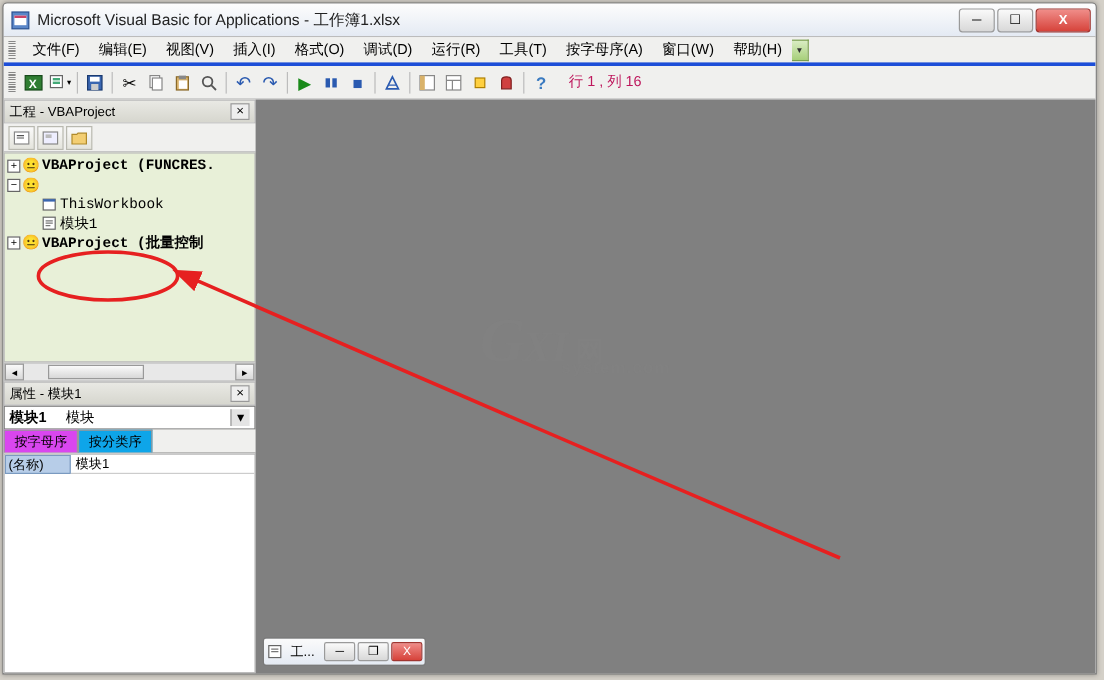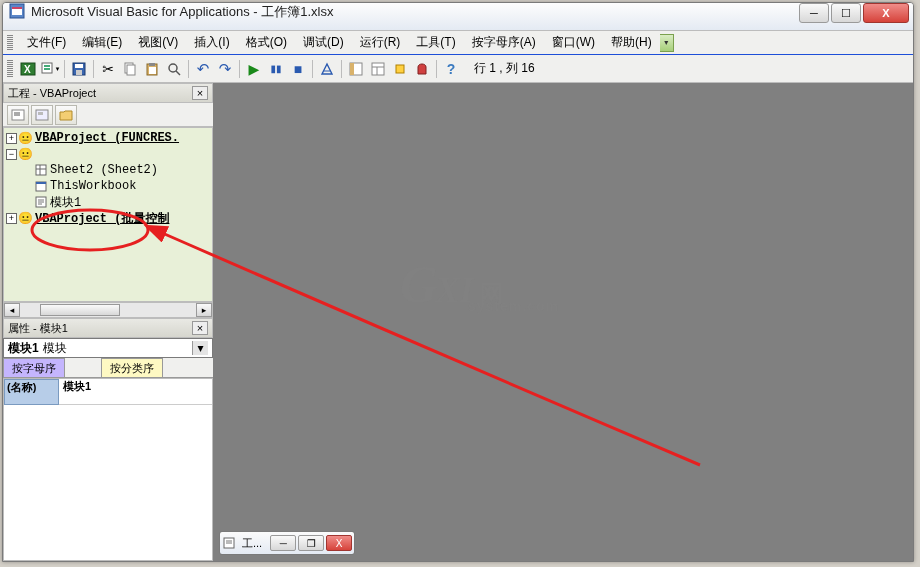--- a/index.html
+++ b/index.html
@@ -1,70 +1,70 @@
 <!DOCTYPE html>
 <html><head>
 <meta charset="utf-8">
 <style>
 * { box-sizing: border-box; margin: 0; padding: 0; }
 body { font-family: "Microsoft YaHei", Tahoma, sans-serif; font-size: 12px; background: #d4d0c8; width: 920px; height: 567px; overflow: hidden; position: relative; }
 
 
 .window { width: 912px; height: 560px; margin: 2px; border: 1px solid #7a7a7a; border-radius: 4px 4px 0 0; overflow: hidden; background: #f0f0f0; display: flex; flex-direction: column; box-shadow: 0 0 4px rgba(0,0,0,.3); }
-.titlebar { height: 28px; background: linear-gradient(#fdfdfd, #e4eaf3); display: flex; align-items: flex-start; padding: 0 4px 0 6px; border-bottom: 1px solid #bcbcbc; }
+.titlebar { height: 28px; background: linear-gradient(#fdfdfd, #e4eaf3); display: flex; align-items: center; padding: 0 4px 0 6px; border-bottom: 1px solid #bcbcbc; }
 .title-icon { width: 16px; height: 16px; margin-right: 6px; }
 .title-text { flex: 1; color: #222; font-size: 13px; }
 .win-btns { display: flex; gap: 2px; }
 .win-btn { width: 30px; height: 20px; border: 1px solid #9a9a9a; border-radius: 3px; display: flex; align-items: center; justify-content: center; font-size: 11px; background: linear-gradient(#fafafa,#d8d8d8); cursor: pointer; }
 .win-btn.close { width: 46px; background: linear-gradient(#f08d89,#d6433b); color: #fff; border-color: #a03530; }
 .win-btn.close span { font-weight: bold; }
 
 
-.menubar { height: 24px; background: #f0f0ee; border-bottom: 1px solid #1d4ed8; display: flex; align-items: center; padding: 0 4px; }
+.menubar { height: 24px; background: #f0f0ee; border-bottom: 3px solid #1d4ed8; display: flex; align-items: center; padding: 0 4px; }
 .menu-grip { width: 6px; height: 16px; background: repeating-linear-gradient(#888,#888 1px,#f0f0ee 1px,#f0f0ee 2px); margin-right: 6px; }
 .menu-item { padding: 2px 8px; cursor: pointer; }
 .help-input { margin-left: auto; width: 160px; height: 18px; border: 1px solid #7a9ac0; background: #fff; font-size: 12px; color: #888; padding: 0 4px; }
 .help-dd { width: 14px; height: 18px; background: linear-gradient(#d9ecc3,#a7cf7a); border: 1px solid #7aa04e; border-left: none; display: flex; align-items: center; justify-content: center; font-size: 8px; color: #333; }
 
 
 .toolbar { height: 28px; background: #f0f0ee; border-bottom: 1px solid #bcbcbc; display: flex; align-items: center; padding: 0 4px; }
 .tb-grip { width: 6px; height: 18px; background: repeating-linear-gradient(#888,#888 1px,#f0f0ee 1px,#f0f0ee 2px); margin-right: 4px; }
 .tb-btn { width: 22px; height: 22px; display: flex; align-items: center; justify-content: center; border: 1px solid transparent; cursor: pointer; font-size: 14px; }
 .tb-sep { width: 1px; height: 18px; background: #bcbcbc; margin: 0 3px; }
-.status-text { margin-left: 12px; font-size: 12px; color: #000000; }
+.status-text { margin-left: 12px; font-size: 12px; color: #be185d; }
 
 
 .body { flex: 1; display: flex; min-height: 0; }
 .left { width: 210px; display: flex; flex-direction: column; background: #f0f0ee; }
 .right { flex: 1; background: #808080; position: relative; }
 
 
 .panel-title { height: 20px; background: linear-gradient(#e9e9e4,#d6d6ce); border: 1px solid #bcbcbc; display: flex; align-items: center; padding: 0 4px; font-size: 11px; }
 .panel-close { margin-left: auto; width: 16px; height: 14px; display: flex; align-items: center; justify-content: center; cursor: pointer; font-family: Arial; font-size: 11px; border: 1px solid #999; background: #eee; }
 .panel-tb { height: 24px; background: #f0f0ee; border-bottom: 1px solid #bcbcbc; display: flex; align-items: center; padding: 0 4px; gap: 2px; }
 .panel-tb .pbtn { width: 22px; height: 20px; border: 1px solid #b9b9b0; background: linear-gradient(#fafafa,#e4e4dc); display: flex; align-items: center; justify-content: center; cursor: pointer; }
 .tree { flex: 0 0 175px; background: #e8f0d8; border: 1px solid #bcbcbc; overflow: auto; padding: 2px 0; font-family: "SimSun", "Courier New", monospace; font-size: 12px; }
 .tree .node { white-space: nowrap; height: 16px; display: flex; align-items: center; }
 .tree .pm { width: 11px; height: 11px; border: 1px solid #666; background: #fff; display: inline-flex; align-items: center; justify-content: center; font-size: 9px; line-height: 1; margin-right: 2px; font-family: Arial; }
 .tree .ic { width: 14px; display: inline-flex; justify-content: center; margin-right: 2px; }
-.tree .bold { font-weight: bold; text-decoration: underline; }
+.tree .bold { font-weight: bold; }
 .hscroll { height: 16px; border: 1px solid #bcbcbc; background: #e8e8e8; display: flex; align-items: center; }
 .harrow { width: 16px; height: 14px; background: linear-gradient(#fafafa,#d8d8d8); border: 1px solid #999; display: flex; align-items: center; justify-content: center; font-size: 9px; }
 .hthumb { width: 80px; height: 12px; background: linear-gradient(#fafafa,#d8d8d8); border: 1px solid #999; margin-left: 20px; }
 
 
 .props { flex: 1; display: flex; flex-direction: column; }
 .props-dd { height: 20px; border: 1px solid #7a7a7a; background: #fff; display: flex; align-items: center; padding: 0 4px; }
 .props-dd .ddname { font-weight: bold; }
 .props-dd .ddarrow { margin-left: auto; width: 16px; text-align: center; background: #e4e4e4; border-left: 1px solid #999; }
 .props-tabs { height: 20px; display: flex; border-bottom: 1px solid #999; background: #f0f0ee; }
-.props-tab { padding: 2px 8px; border: 1px solid #999; border-bottom: none; background: #c4b5fd; font-size: 11px; cursor: pointer; }
-.props-tab.inactive { background: #fef9c3; margin-left: 36px; }
+.props-tab { padding: 2px 8px; border: 1px solid #999; border-bottom: none; background: #d946ef; font-size: 11px; cursor: pointer; }
+.props-tab.inactive { background: #0ea5e9; }
 .props-grid { flex: 1; background: #fff; border: 1px solid #bcbcbc; overflow: hidden; }
-.props-row { display: flex; height: 26px; font-weight: bold; }
+.props-row { display: flex; height: 16px; }
 .props-cell-k { width: 55px; background: #b7cde8; border: 1px solid #7a9ac0; padding: 0 2px; font-size: 11px; }
 .props-cell-v { flex: 1; border-bottom: 1px solid #ccc; padding: 0 4px; font-size: 11px; }
 
 
 .mdi-bar { position: absolute; bottom: 6px; left: 6px; display: flex; align-items: center; height: 24px; background: linear-gradient(#fbfbfb,#e4eaf3); border: 1px solid #7a7a7a; border-radius: 3px; padding: 0 2px; }
 .mdi-title { padding: 0 6px; font-size: 11px; }
 .mdi-btn { width: 26px; height: 16px; border: 1px solid #9a9a9a; border-radius: 2px; margin-left: 2px; display: flex; align-items: center; justify-content: center; font-size: 10px; background: linear-gradient(#fafafa,#d8d8d8); }
 .mdi-btn.close { background: linear-gradient(#f08d89,#d6433b); color: #fff; border-color: #a03530; }
 
 
@@ -251,30 +251,20 @@
             <span class="ic">😐</span>
             <span class="bold">VBAProject (FUNCRES.</span>
           </div>
         <div class="node" style="padding-left:2px">
             <span class="pm">−</span>
             <span class="ic">😐</span>
           </div>
         <div class="node" style="padding-left:30px">
             <span class="ic">
               <svg width="12" height="12">
-                <rect x="1" y="1" width="10" height="10" fill="#fff" stroke="#666"></rect>
-                <line x1="1" y1="5" x2="11" y2="5" stroke="#666"></line>
-                <line x1="5" y1="1" x2="5" y2="11" stroke="#666"></line>
-              </svg>
-            </span>
-            <span>Sheet2 (Sheet2)</span>
-          </div>
-        <div class="node" style="padding-left:30px">
-            <span class="ic">
-              <svg width="12" height="12">
                 <rect x="1" y="2" width="10" height="9" fill="#fff" stroke="#666"></rect>
                 <rect x="1" y="2" width="10" height="2" fill="#3a66b0"></rect>
               </svg>
             </span>
             <span>ThisWorkbook</span>
           </div>
         <div class="node" style="padding-left:30px">
             <span class="ic">
               <svg width="12" height="12">
                 <rect x="1" y="1" width="10" height="10" fill="#fff" stroke="#666"></rect>
@@ -297,21 +287,21 @@
         <div class="harrow" style="margin-left:auto">▸</div>
       </div>
 
       <div class="props">
         <div class="panel-title">
           <span>属性 - 模块1</span>
           <div class="panel-close">×</div>
         </div>
         <div class="props-dd">
           <span class="ddname">模块1</span>
-          <span style="margin-left:4px">模块</span>
+          <span style="margin-left:16px">模块</span>
           <span class="ddarrow">▾</span>
         </div>
         <div class="props-tabs">
           <div class="props-tab">按字母序</div>
           <div class="props-tab inactive">按分类序</div>
         </div>
         <div class="props-grid">
           <div class="props-row">
             <div class="props-cell-k">(名称)</div>
             <div class="props-cell-v">模块1</div>

